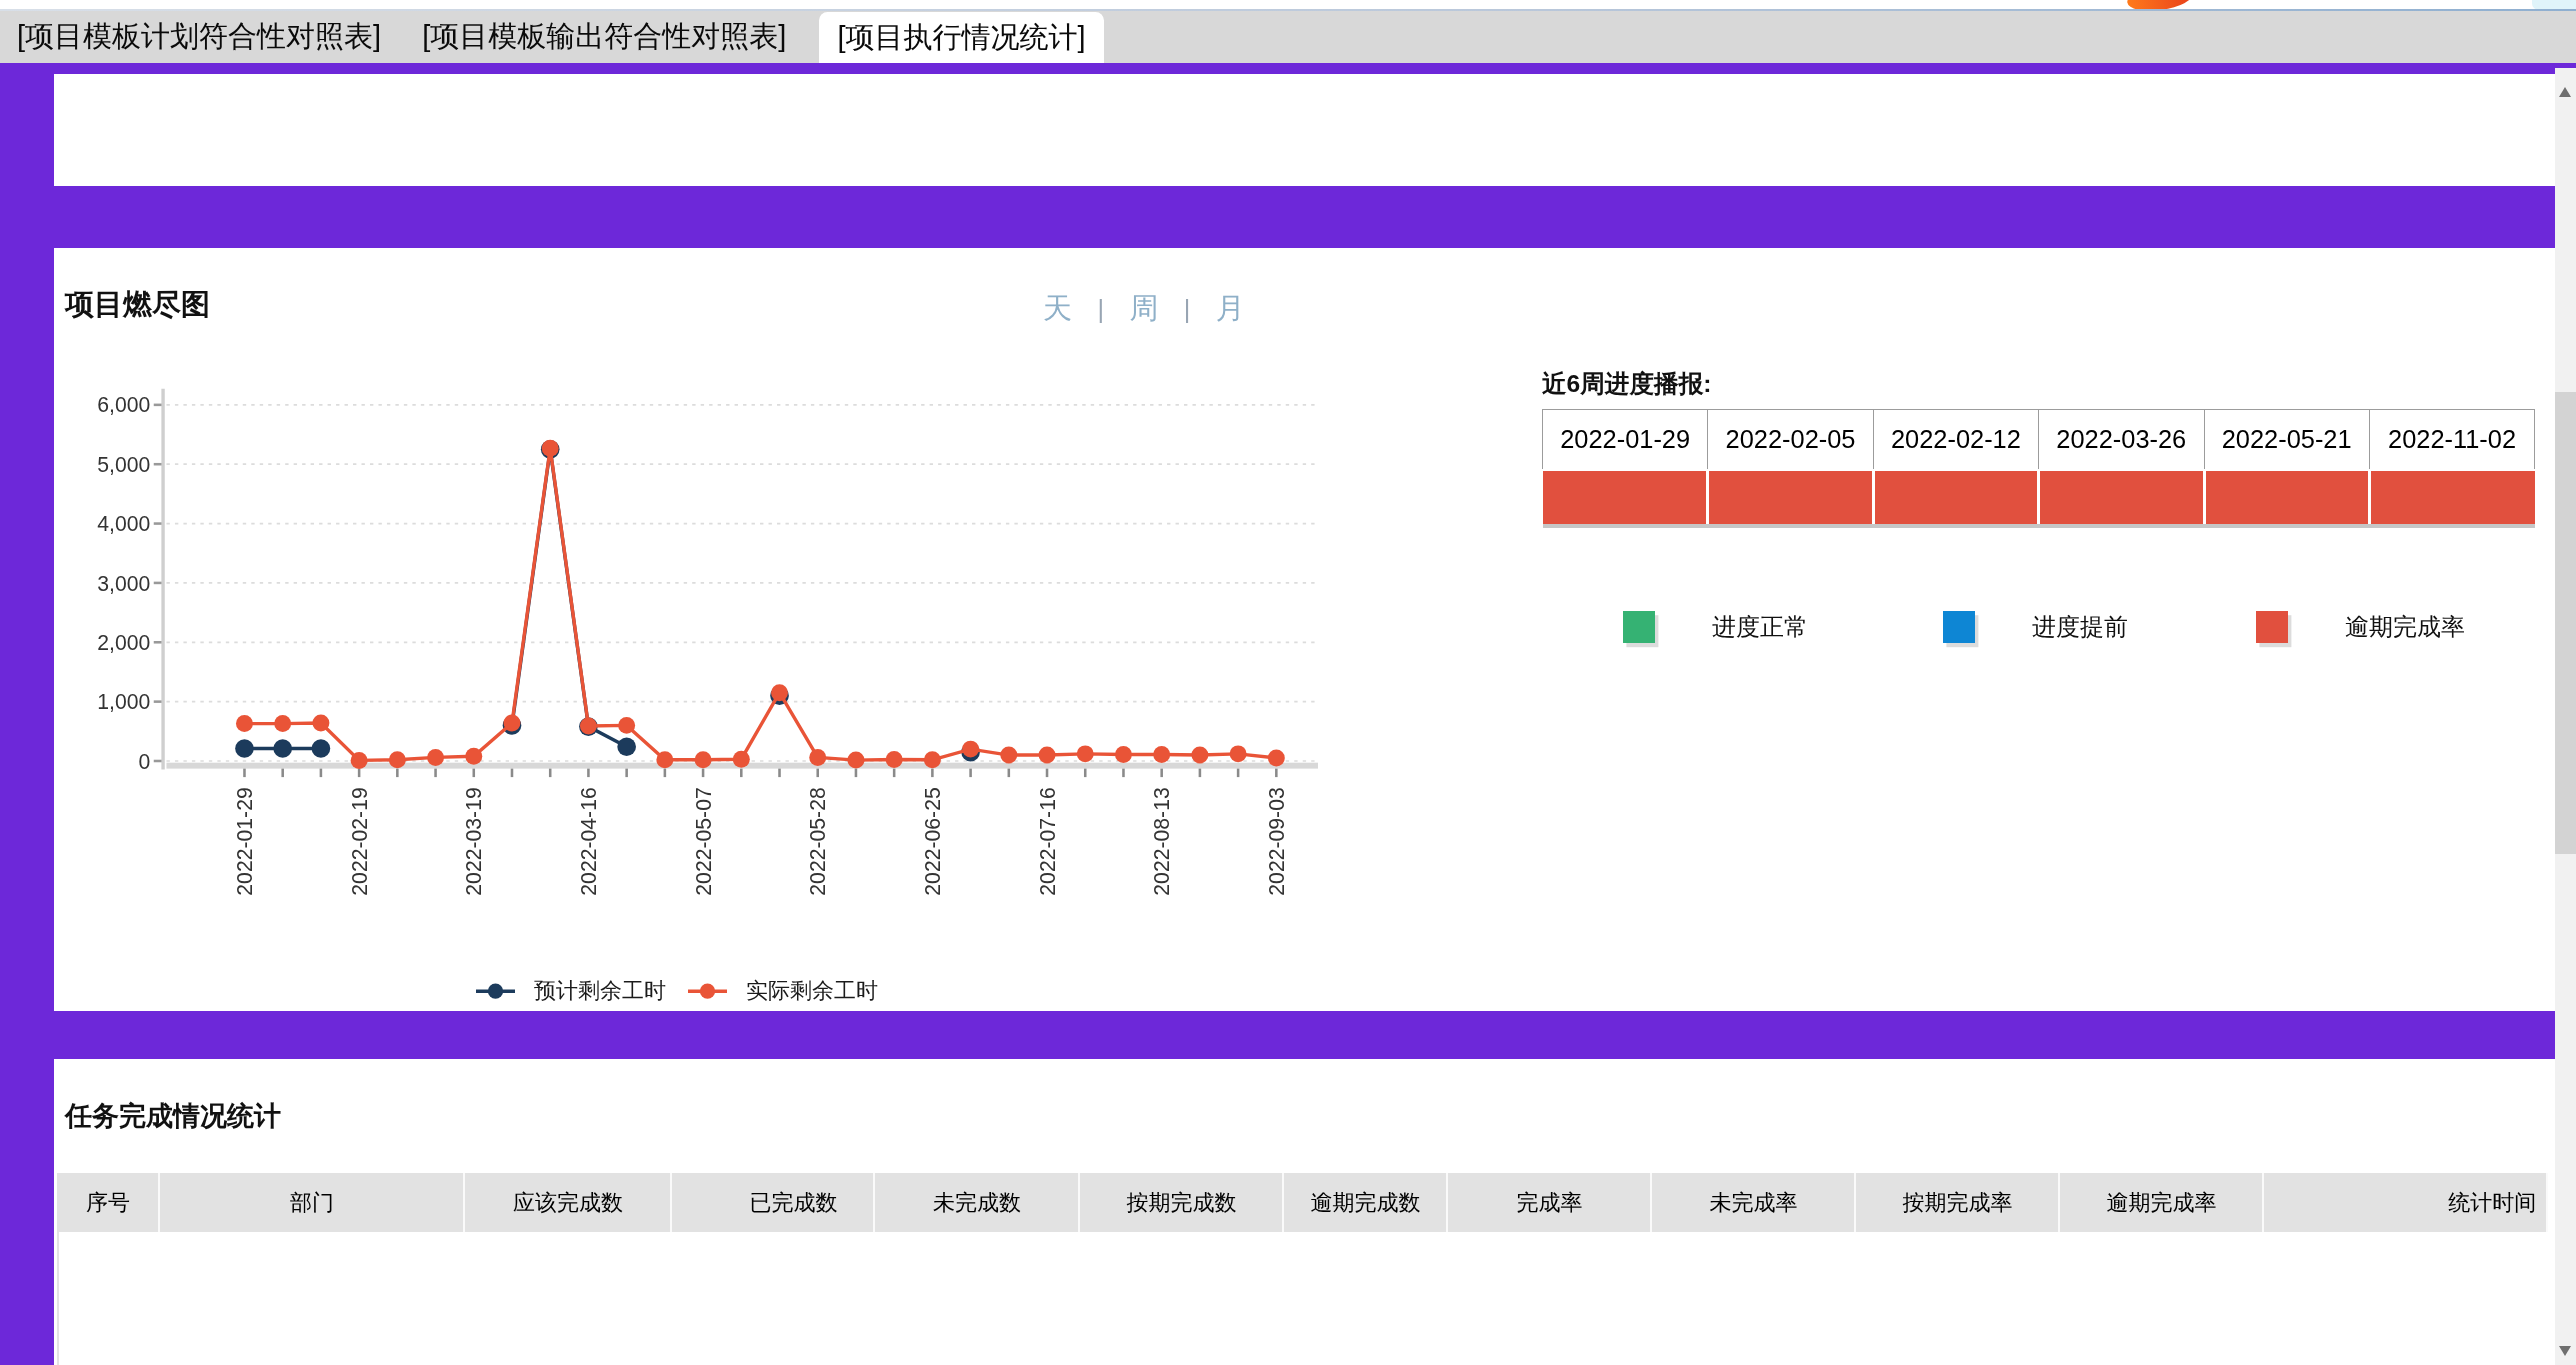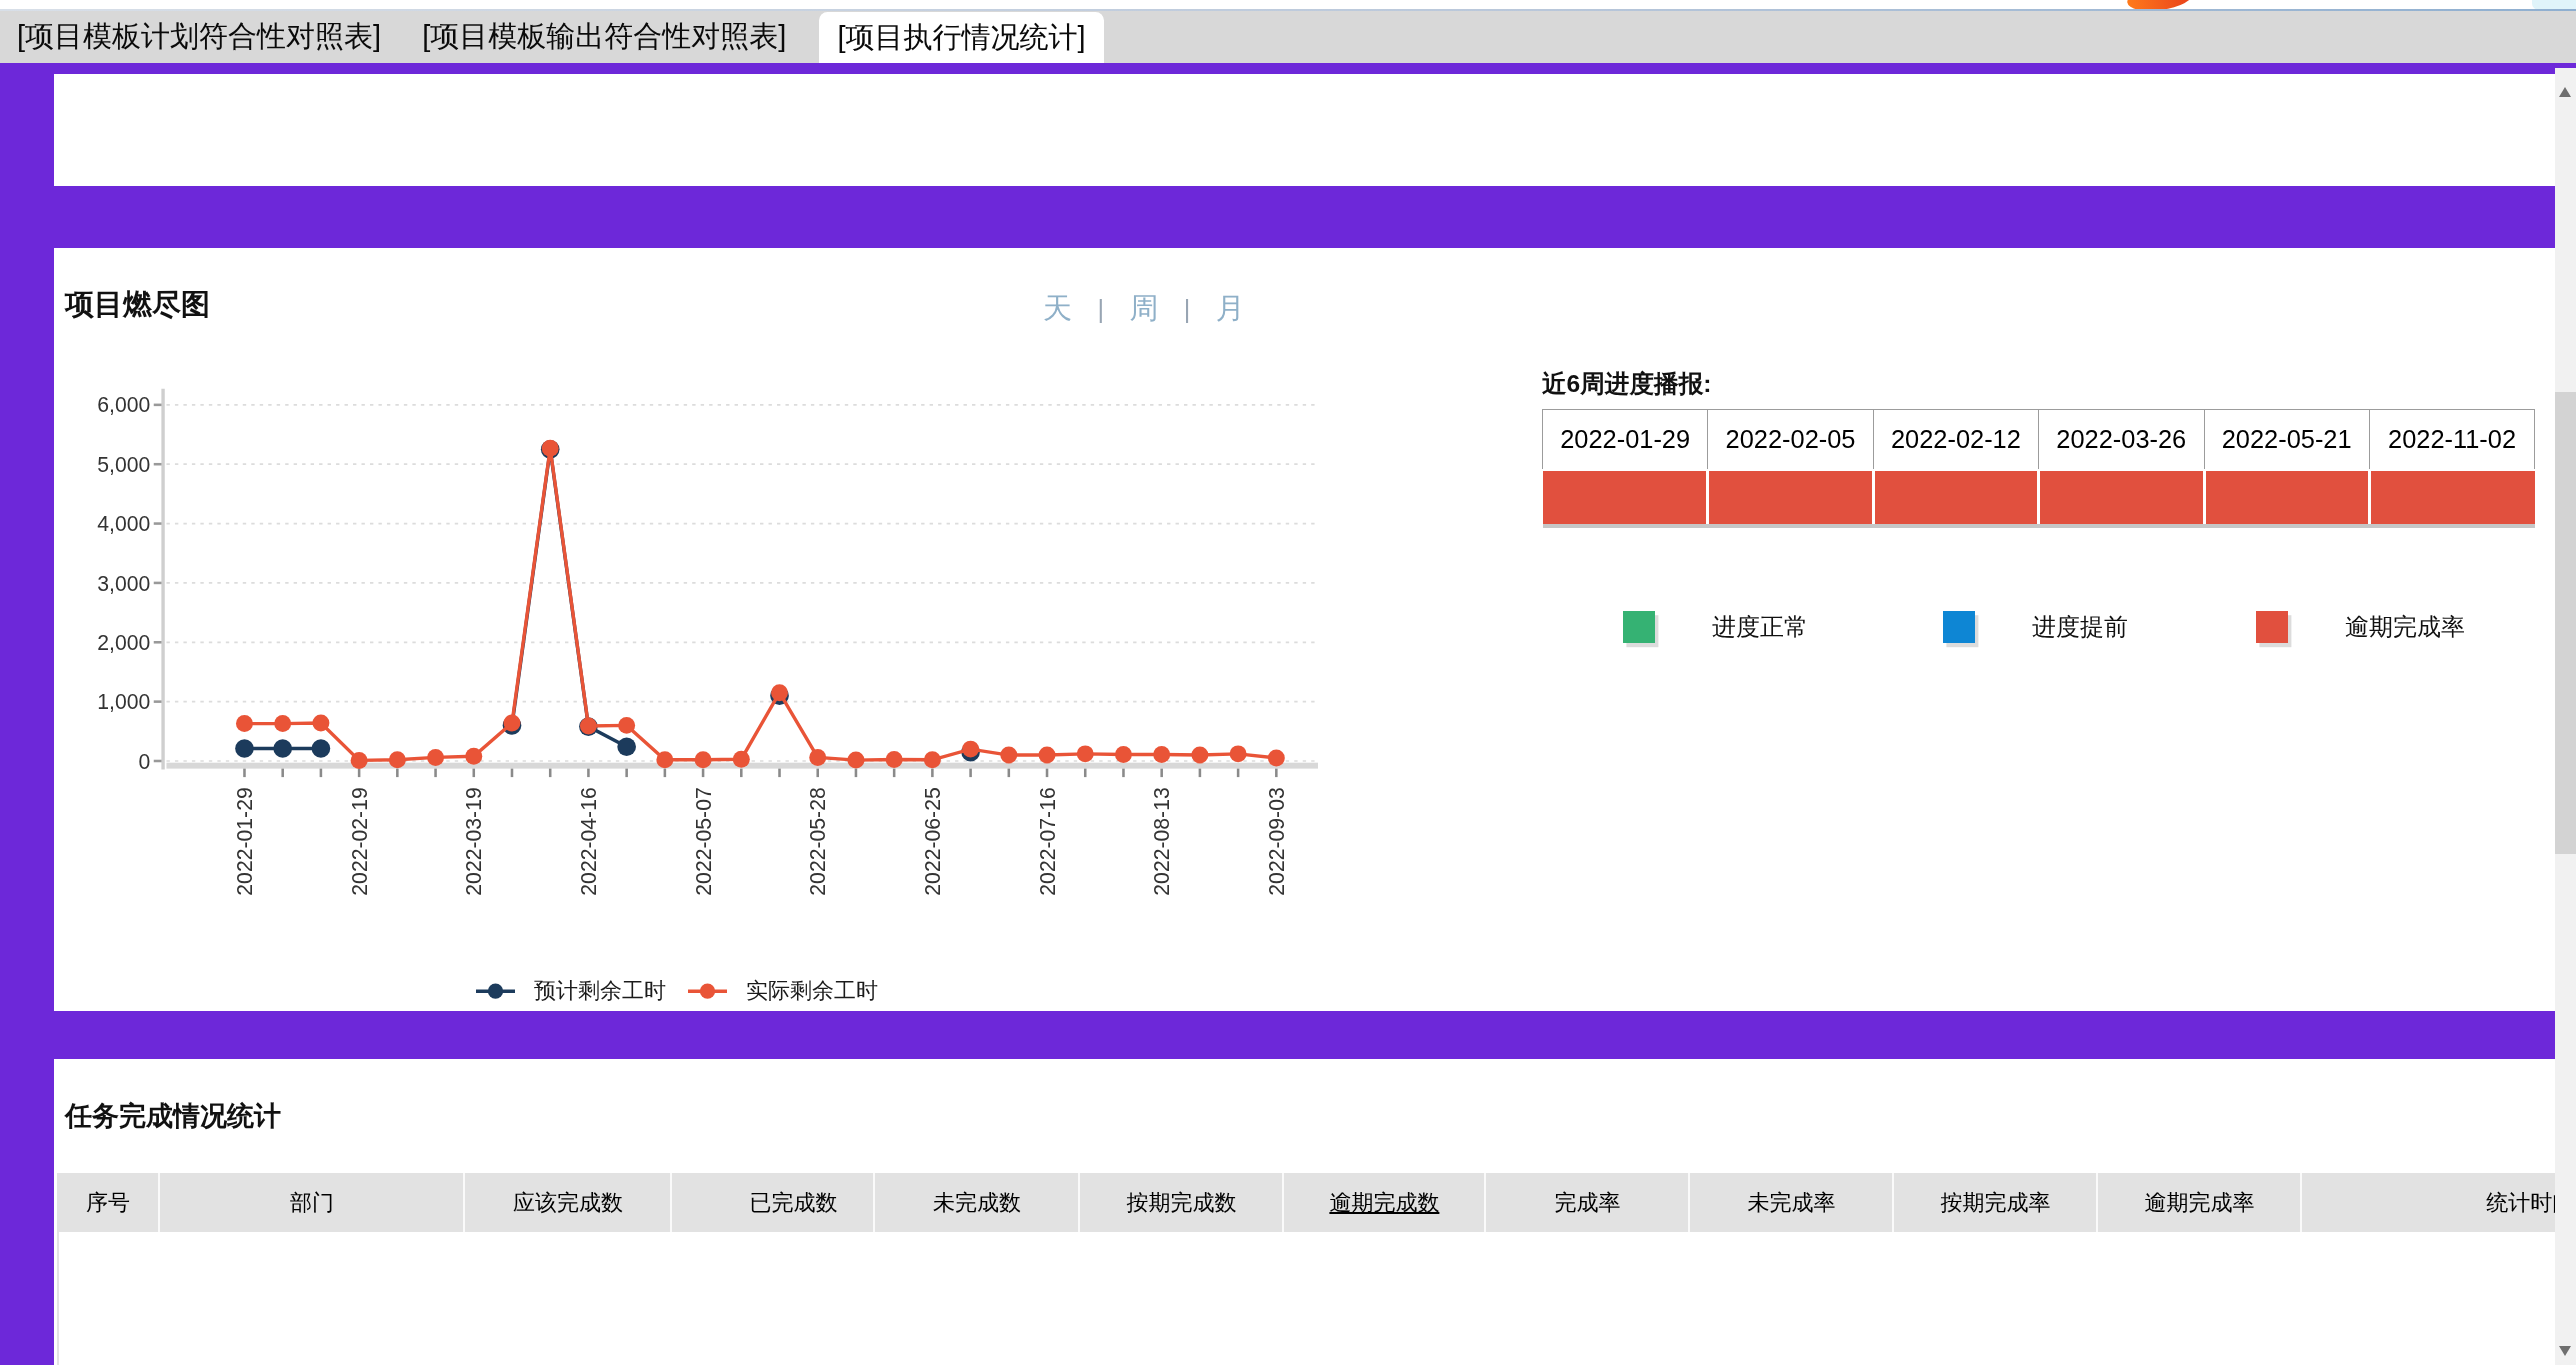--- a/index.html
+++ b/index.html
@@ -249,21 +249,21 @@
 
   <div id="tasks-card" class="card">
     <div id="tasks-title">任务完成情况统计</div>
     <div id="tasks-header">
         <div class="th-cell" style="width: 103px;">序号</div>
         <div class="th-cell" style="width: 305px;">部门</div>
         <div class="th-cell" style="width: 207px;">应该完成数</div>
         <div class="th-cell" style="width: 203px; padding-left: 41px;">已完成数</div>
         <div class="th-cell" style="width: 205px;">未完成数</div>
         <div class="th-cell" style="width: 204px;">按期完成数</div>
-        <div class="th-cell" style="width: 202px; text-decoration: underline;">逾期完成数</div>
+        <div class="th-cell" style="width: 164px;">逾期完成数</div>
         <div class="th-cell" style="width: 204px;">完成率</div>
         <div class="th-cell" style="width: 204px;">未完成率</div>
         <div class="th-cell" style="width: 204px;">按期完成率</div>
         <div class="th-cell" style="width: 204px;">逾期完成率</div>
         <div class="th-cell last" style="width: 284px;">统计时间</div>
       </div>
     <div id="tasks-body-edge"></div>
   </div>
 
   <div id="scrollbar">

